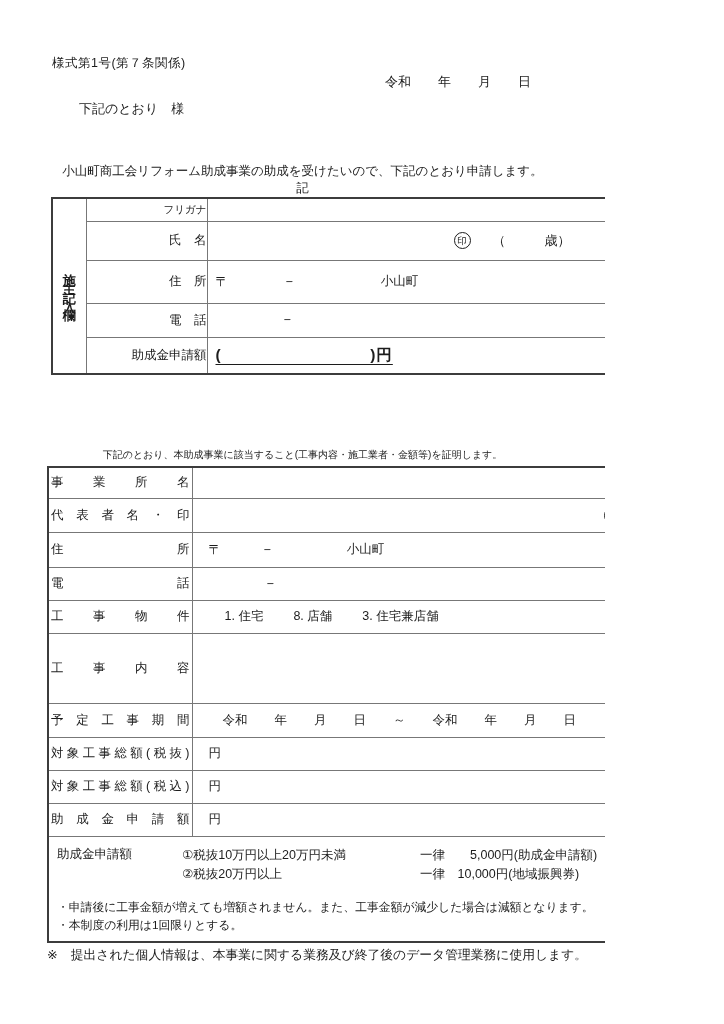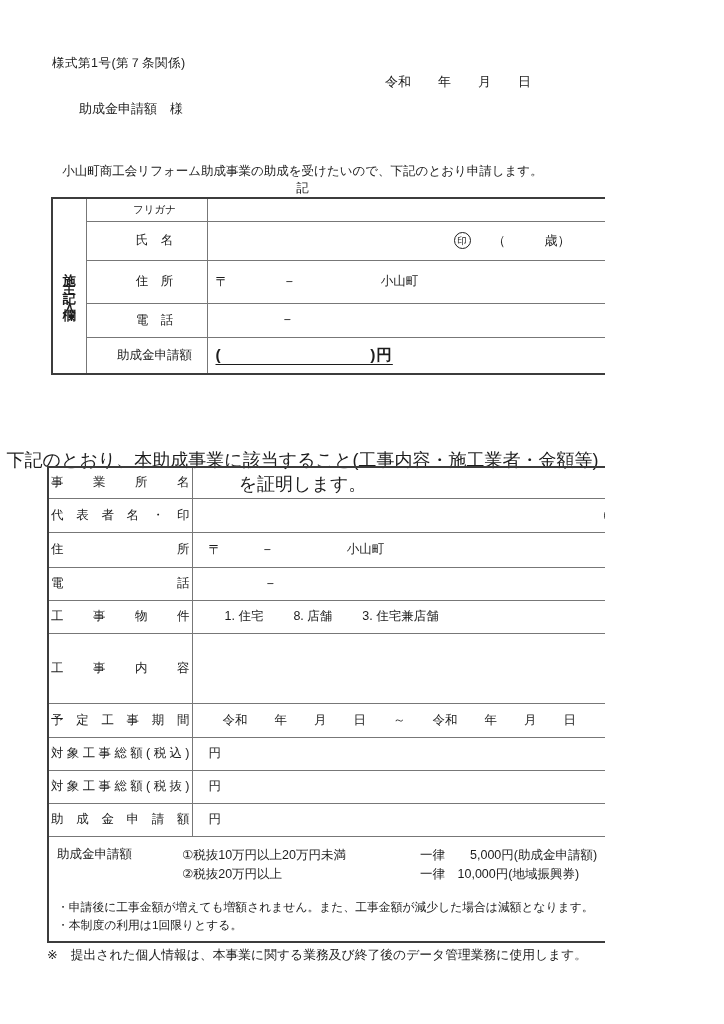--- a/index.html
+++ b/index.html
@@ -36,21 +36,21 @@
   .t1 { left:51px; top:197px; width:592px; }
   .t2 { left:47px; top:466px; width:596px; }
   .t1 { border:2px solid #3c3c3c; }
   .t2 { border:2px solid #3c3c3c; }
 
   .vlabel { text-align:center; }
   .vlabel span {
     writing-mode:vertical-rl; text-orientation:upright;
     letter-spacing:9px; font-size:13px; font-weight:600; line-height:1;
   }
-  .t1 .lbl { text-align:center;padding-left:16px; }
+  .t1 .lbl { text-align:right;padding-left:16px; }
   .t1 .lbl.small { font-size:10.5px; }
   .t1 .cnt { padding-left:8px; }
 
   .t2 .lbl { text-align:justify; text-align-last:justify; padding:0 2px; }
   .t2 .cnt { padding-left:16px; }
 
   
   .h23{height:23px}.h39{height:39px}.h43{height:43px}.h34{height:34px}.h37{height:37px}
   .h31{height:31px}.h35{height:35px}.h33{height:33px}.h70{height:70px}.h98{height:98px}
 
@@ -89,38 +89,38 @@
   
   .notes-cell { padding:9px 10px 6px 8px; vertical-align:top; }
   .notes-top { display:flex; }
   .notes-label { width:114px; font-size:12.5px; }
   .tier-line { display:flex; font-size:12.5px; line-height:1.55; }
   .tier-cond { width:238px;margin-left:11px; }
   .notes-bullets { margin-top:15px; font-size:11.8px; line-height:1.5; }
 
   
   .section-heading { position:absolute; top:417px; width:100%; text-align:center; font-size:14.5px; font-weight:700; letter-spacing:1px; }
-  .certify-line { position:absolute; top:448px; width:100%; text-align:center; font-size:18px; }
+  .certify-line { position:absolute; top:448px; width:100%; text-align:center; font-size:10px; }
 
   
   .footer-note { position:absolute; left:47px; top:947px; display:flex; gap:13px; font-size:12.8px; }
 </style>
 </head>
 <body>
 
 <div class="page">
 
   <div class="form-no">様式第1号(第７条関係)</div>
   <div class="date-line">
     <span>令和</span>
     <span>年</span>
     <span>月</span>
     <span>日</span>
   </div>
-  <div class="addressee">助成金申請額　様</div>
+  <div class="addressee">下記のとおり　様</div>
 
   <div class="subtitle">小山町商工会リフォーム助成事業の助成を受けたいので、下記のとおり申請します。</div>
   <div class="ki">記</div>
 
   <table class="t1">
     <colgroup>
         <col style="width:34px">
         <col style="width:121px">
         <col>
       </colgroup>
@@ -228,25 +228,25 @@
           <span>日</span>
           <span>～</span>
           <span>令和</span>
           <span>年</span>
           <span>月</span>
           <span>日</span>
         </div>
       </td>
     </tr>
     <tr class="h33">
+      <td class="lbl">対象工事総額(税抜)</td>
+      <td class="cnt yen-cell">円</td>
+    </tr>
+    <tr class="h33">
       <td class="lbl">対象工事総額(税込)</td>
-      <td class="cnt yen-cell">円</td>
-    </tr>
-    <tr class="h33">
-      <td class="lbl">対象工事総額(税抜)</td>
       <td class="cnt yen-cell">円</td>
     </tr>
     <tr class="h33">
       <td class="lbl">助 成 金 申 請 額</td>
       <td class="cnt yen-cell">円</td>
     </tr>
     <tr class="h98">
       <td colspan="2" class="notes-cell">
         <div class="notes-top">
           <div class="notes-label">助成金申請額</div>

